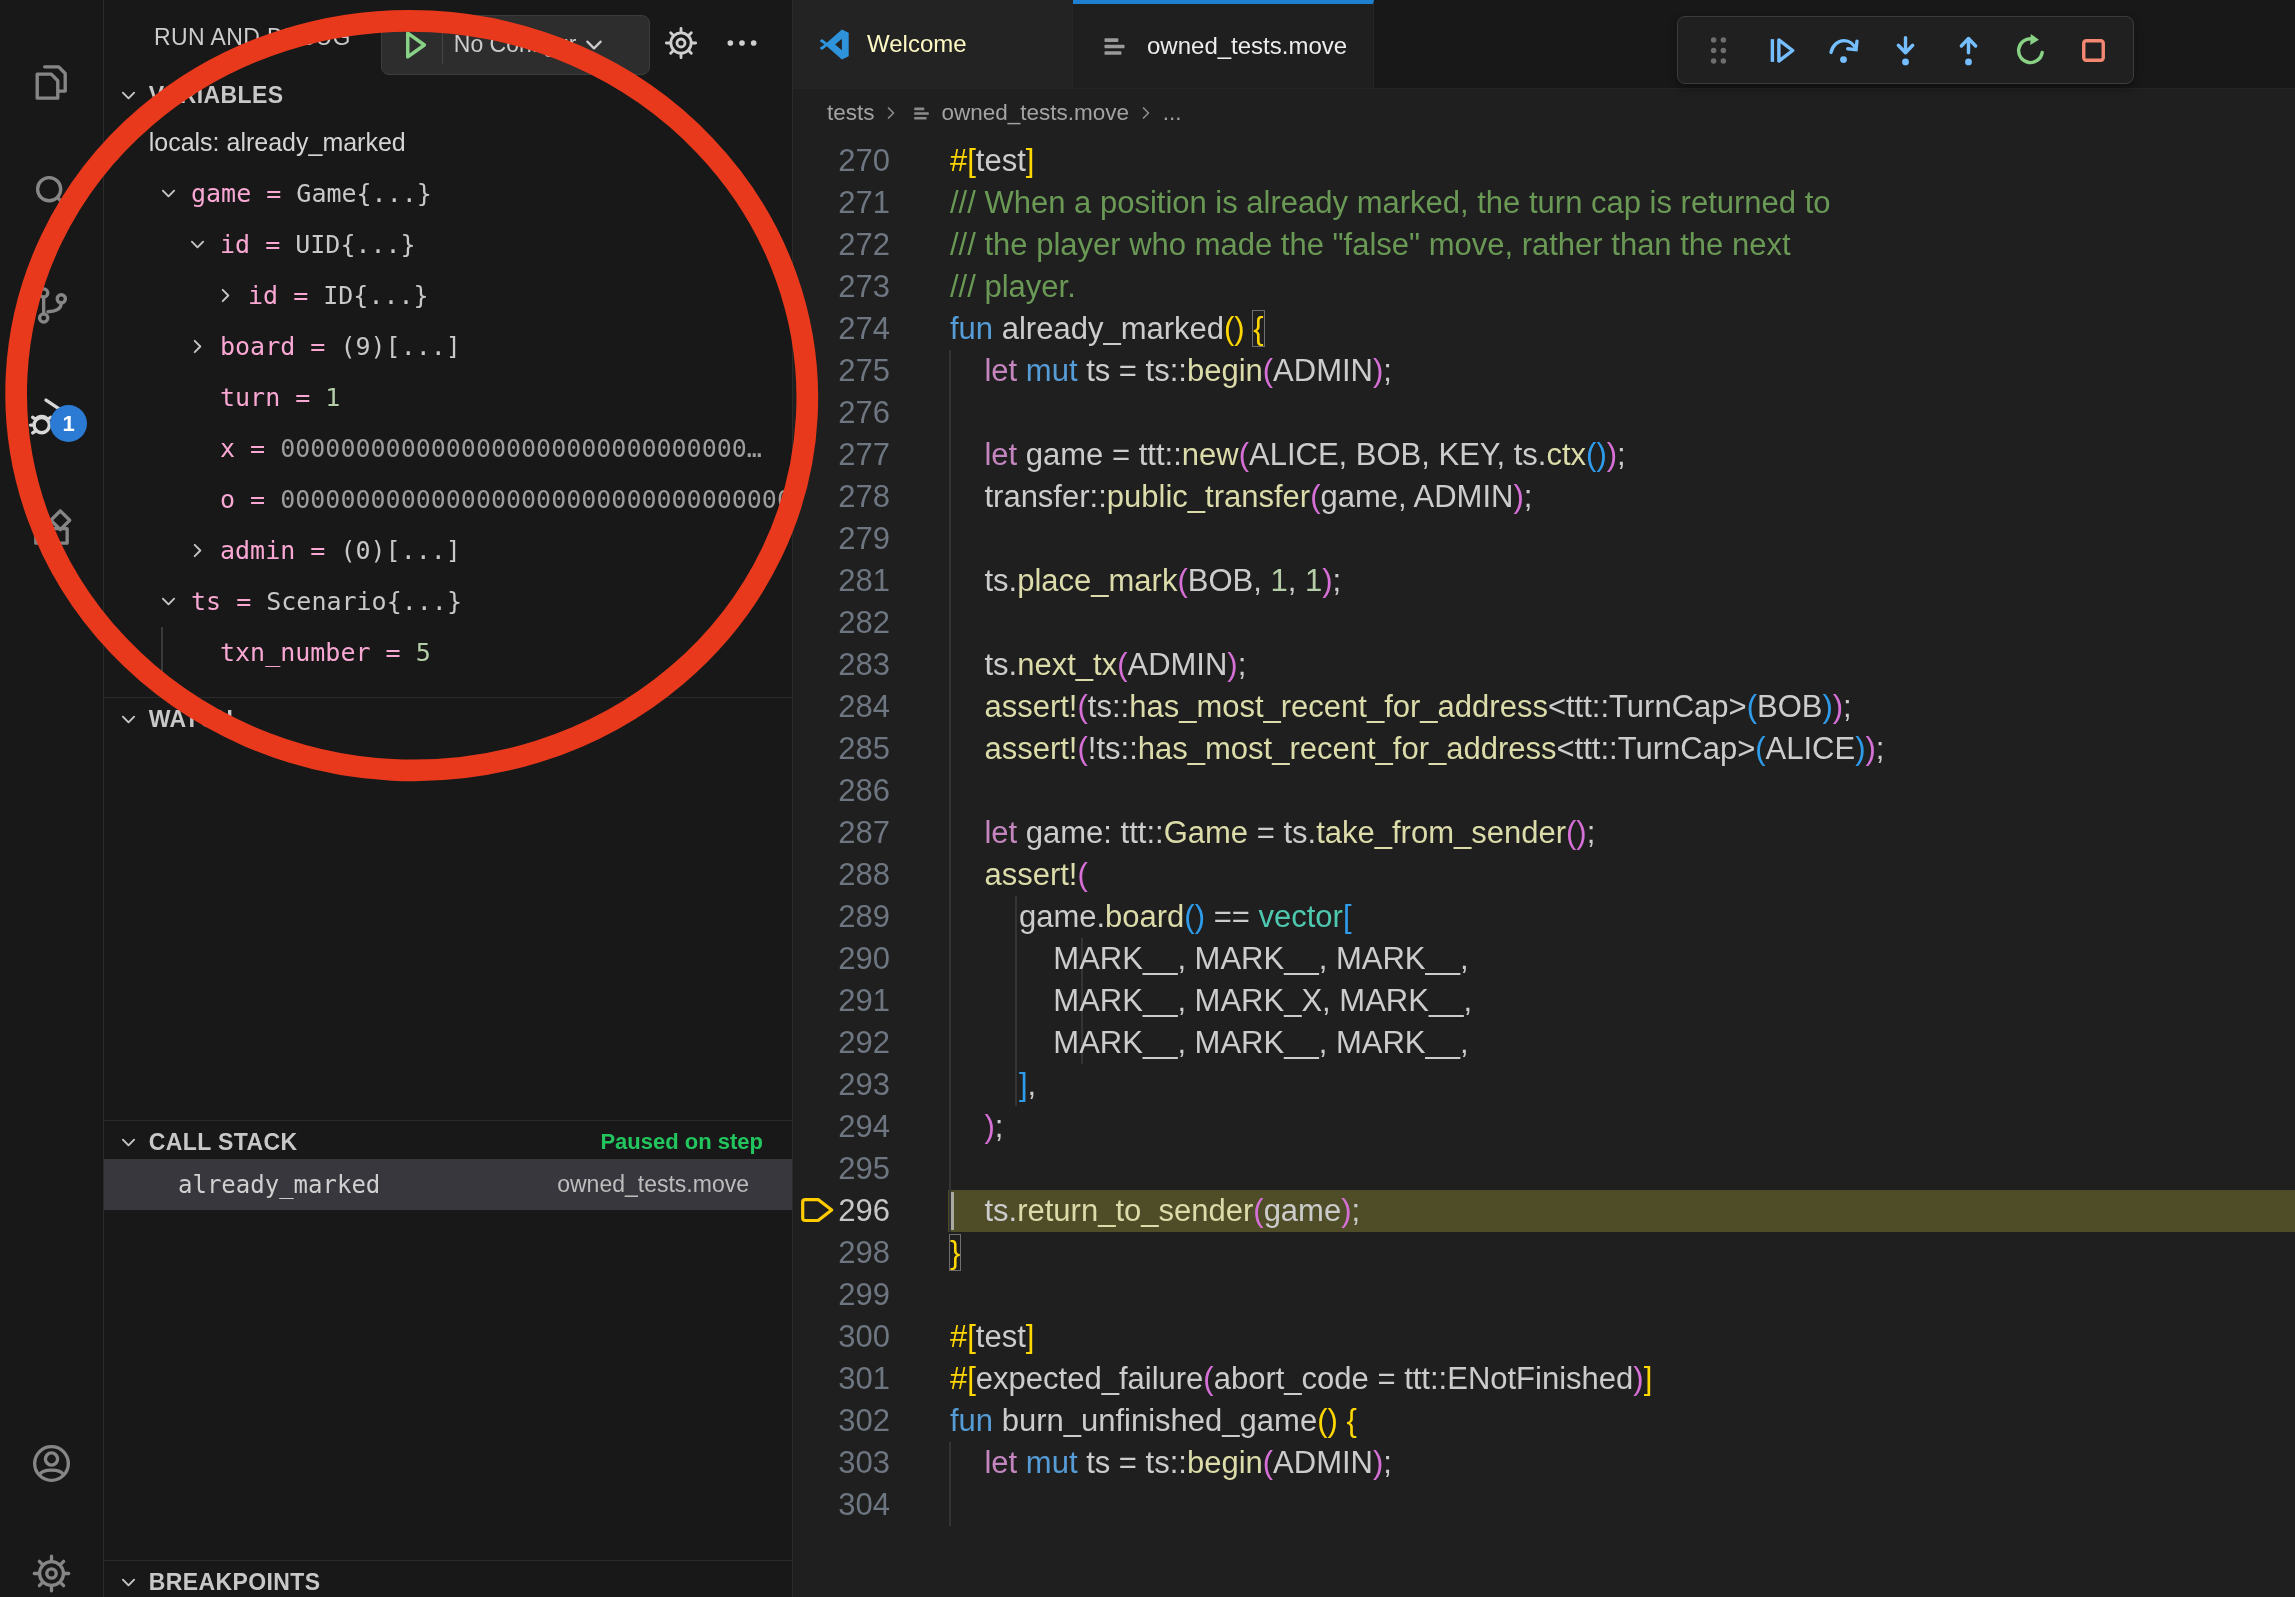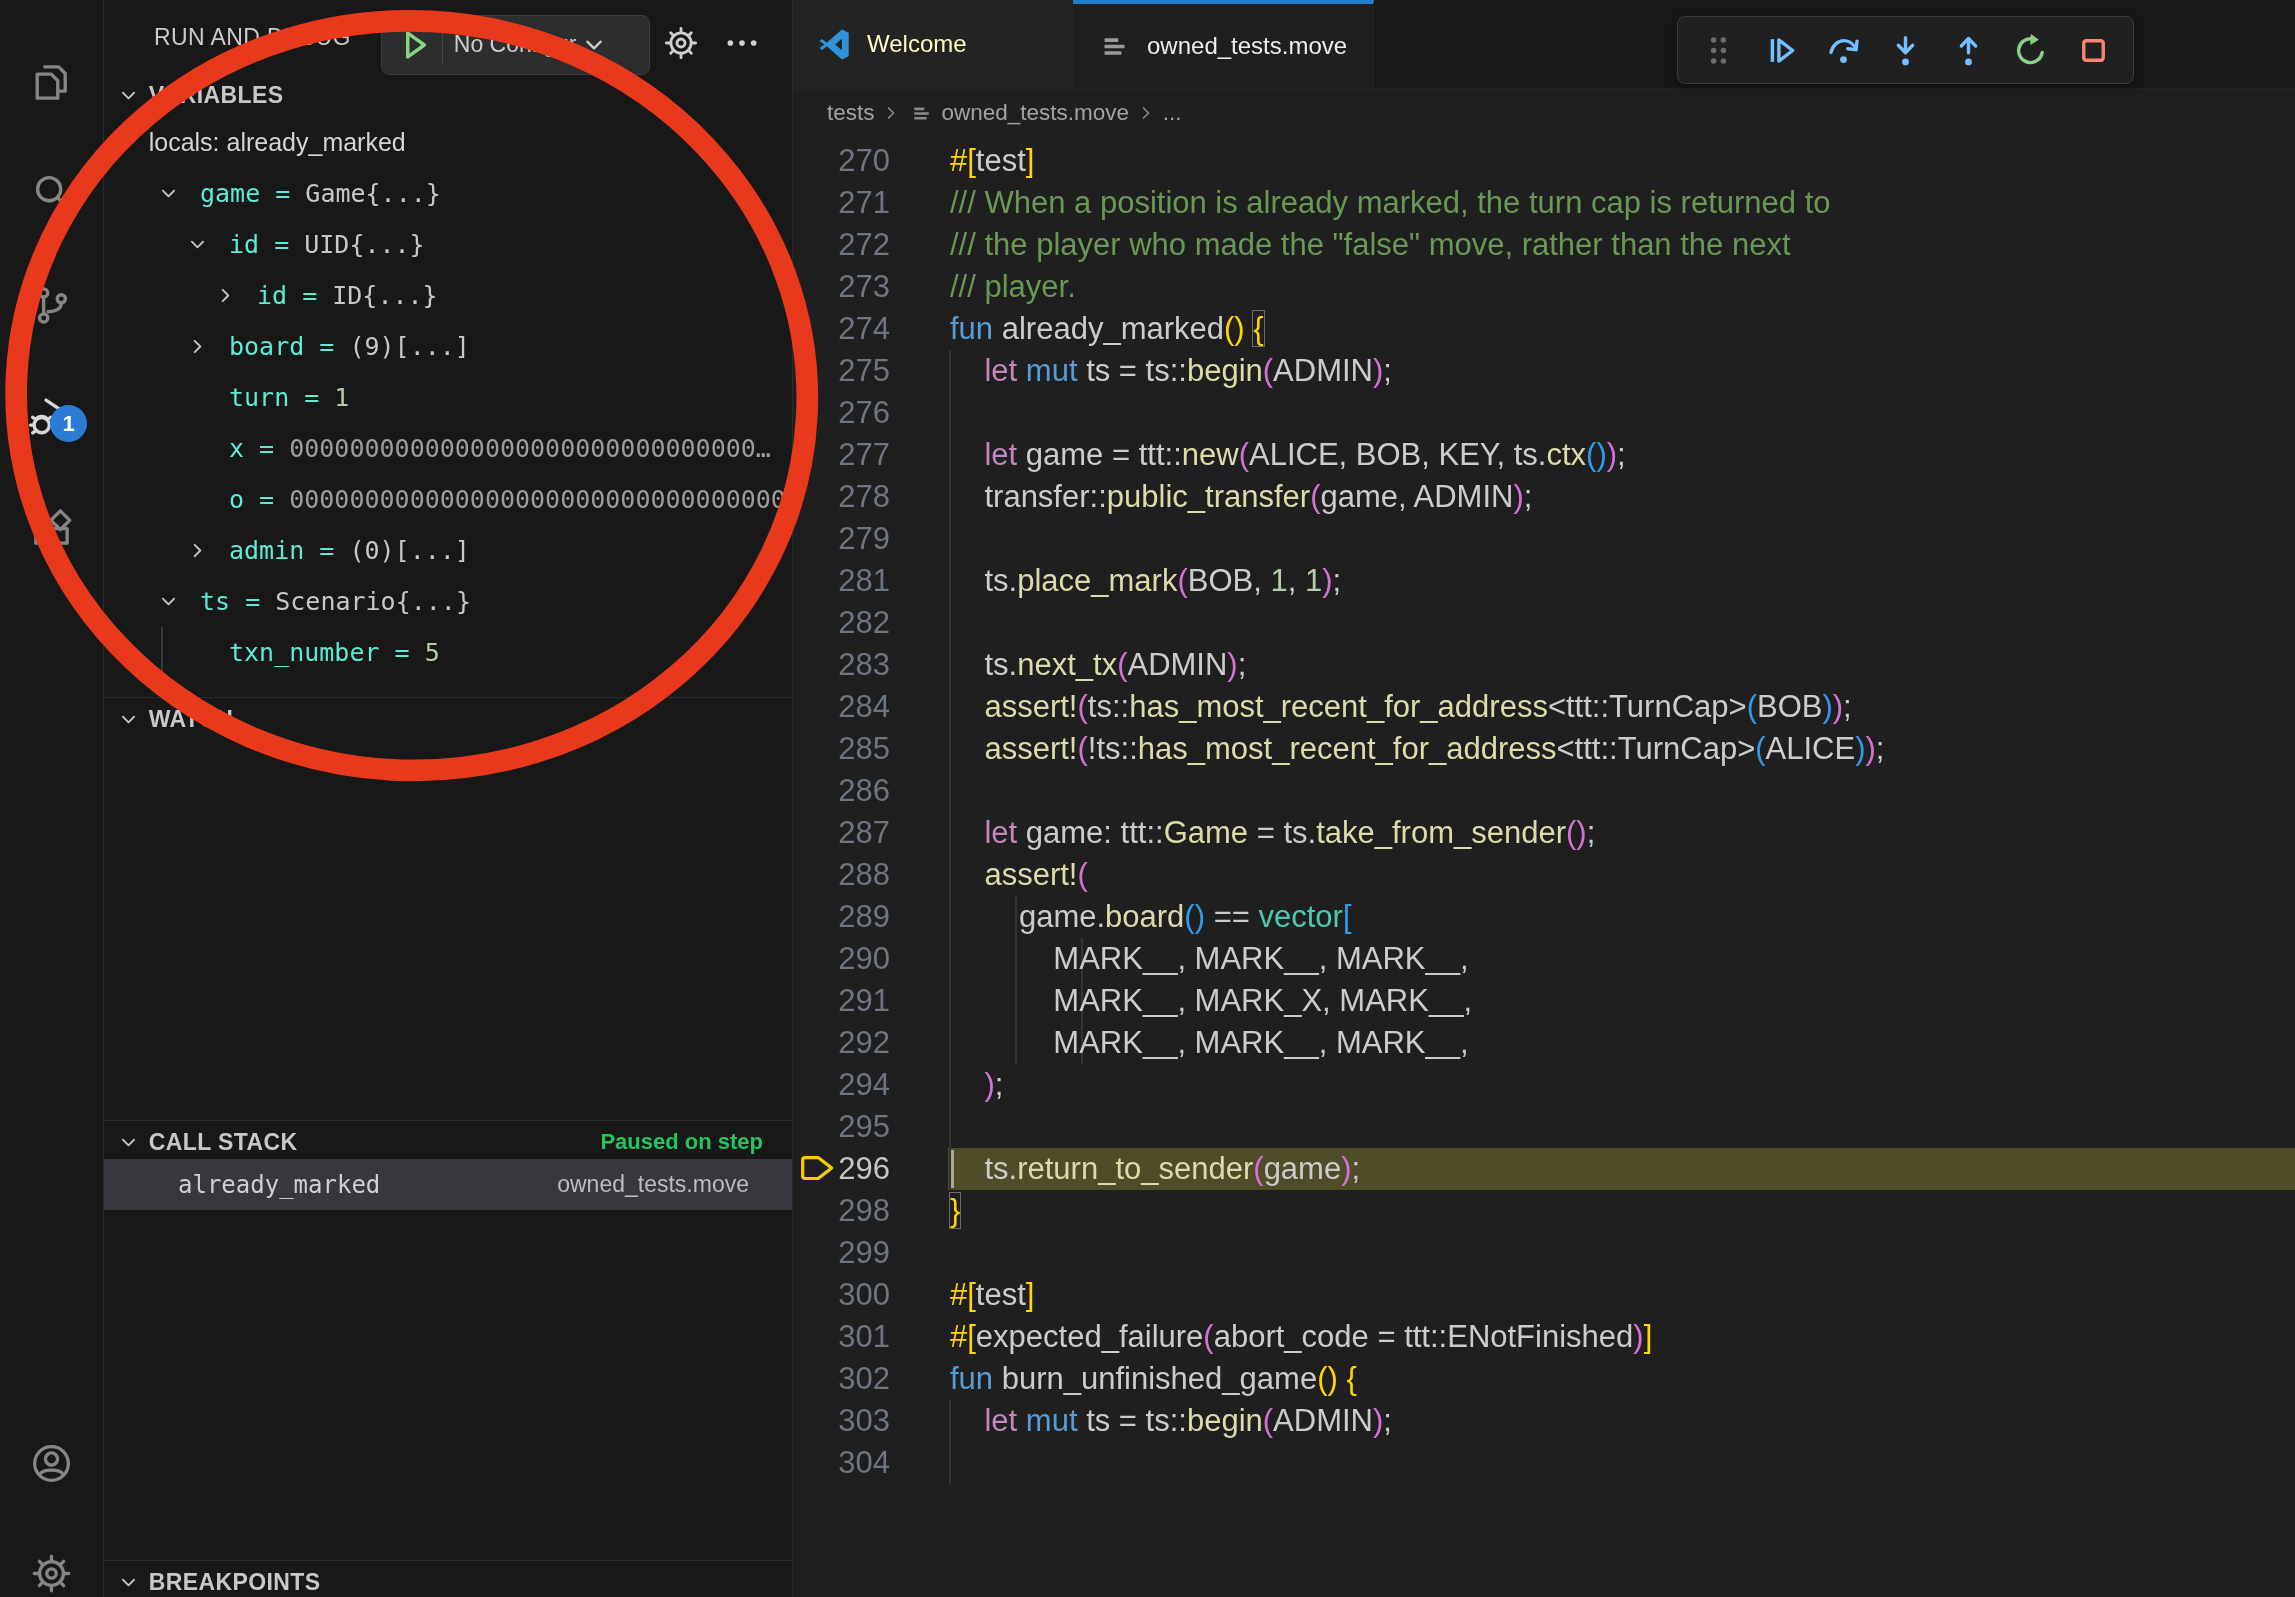--- a/index.html
+++ b/index.html
@@ -28,21 +28,21 @@
   .pane-head{height:42px;display:flex;align-items:center;cursor:pointer;}
   .pane-head .tw{width:27px;height:27px;margin-left:11.3px;color:#c5c5c5;flex:none;}
   .pane-head .pt{font-size:23px;font-weight:bold;color:#c8c8c8;margin-left:6.4px;letter-spacing:0.4px;white-space:nowrap;}
   .pane-head .status{margin-left:auto;margin-right:29px;font-size:22px;font-weight:bold;color:#22c55e;}
   .varrows{position:absolute;left:0;top:43px;width:100%;}
   .vrow{height:51px;display:flex;align-items:center;position:relative;font-family:"DejaVu Sans Mono",monospace;
         font-size:25px;white-space:pre;overflow:hidden;cursor:pointer;}
   .vrow .tw{width:27px;height:27px;flex:none;color:#c5c5c5;}
   .vrow .tw.empty{visibility:hidden;}
   .vrow .vscope{font-family:"Liberation Sans",sans-serif;font-weight:normal;font-size:25px;color:#d4d4d4;margin-left:6.4px;}
-  .vname{color:#5eead4;margin-left:18px;}
+  .vname{color:#f9a8d4;margin-left:9px;}
   .v-obj{color:#c8c8c8;}
   .v-zeros{color:#9d9d9d;}
   .v-num{color:#b5cea8;}
   .vguide{position:absolute;top:0;bottom:0;width:1.6px;background:#3a3a3a;}
   .csrow{position:absolute;left:0;top:38px;width:100%;height:51px;background:#37373d;display:flex;align-items:center;cursor:pointer;}
   .cs-fn{font-family:"DejaVu Sans Mono",monospace;font-size:24px;color:#d0d0d0;margin-left:74px;}
   .cs-file{margin-left:auto;margin-right:43px;font-size:23px;color:#bdbdbd;}
   
   .editor{position:absolute;left:793px;top:0;width:1502px;height:1597px;background:#1f1f1f;}
   .tabbar{position:absolute;left:0;top:0;width:100%;height:88px;background:#181818;border-bottom:0.8px solid #252525;display:flex;}
@@ -398,20 +398,26 @@
         </div>
         <div class="cline">
           <div class="guide" style="left: 156px;"></div>
           <div class="guide" style="left: 222px;"></div>
           <div class="guide" style="left: 288px;"></div>
           <div class="ln">292</div>
           <div class="tk"><span class="pl">            MARK__, MARK__, MARK__,</span></div>
         </div>
         <div class="cline">
           <div class="guide" style="left: 156px;"></div>
+          <div class="guide" style="left: 222px;"></div>
+          <div class="ln">293</div>
+          <div class="tk"><span class="pl">        </span><span class="b3">]</span><span class="pl">,</span></div>
+        </div>
+        <div class="cline">
+          <div class="guide" style="left: 156px;"></div>
           <div class="ln">294</div>
           <div class="tk"><span class="pl">    </span><span class="b2">)</span><span class="pl">;</span></div>
         </div>
         <div class="cline">
           <div class="guide" style="left: 156px;"></div>
           <div class="ln">295</div>
           <div class="tk"></div>
         </div>
         <div class="cline current">
           <div class="band" style="background: rgb(78, 77, 40);"></div>

